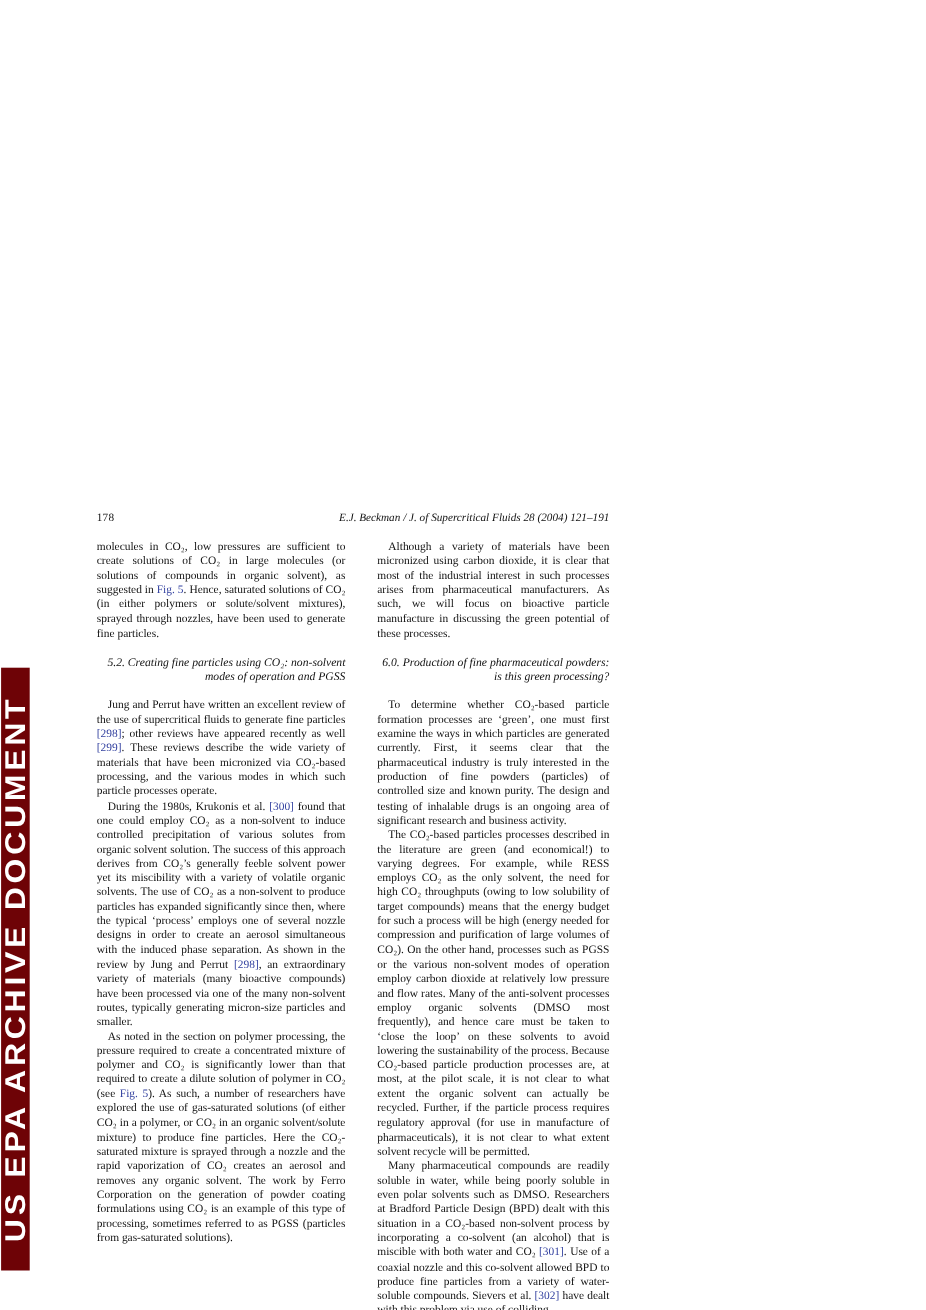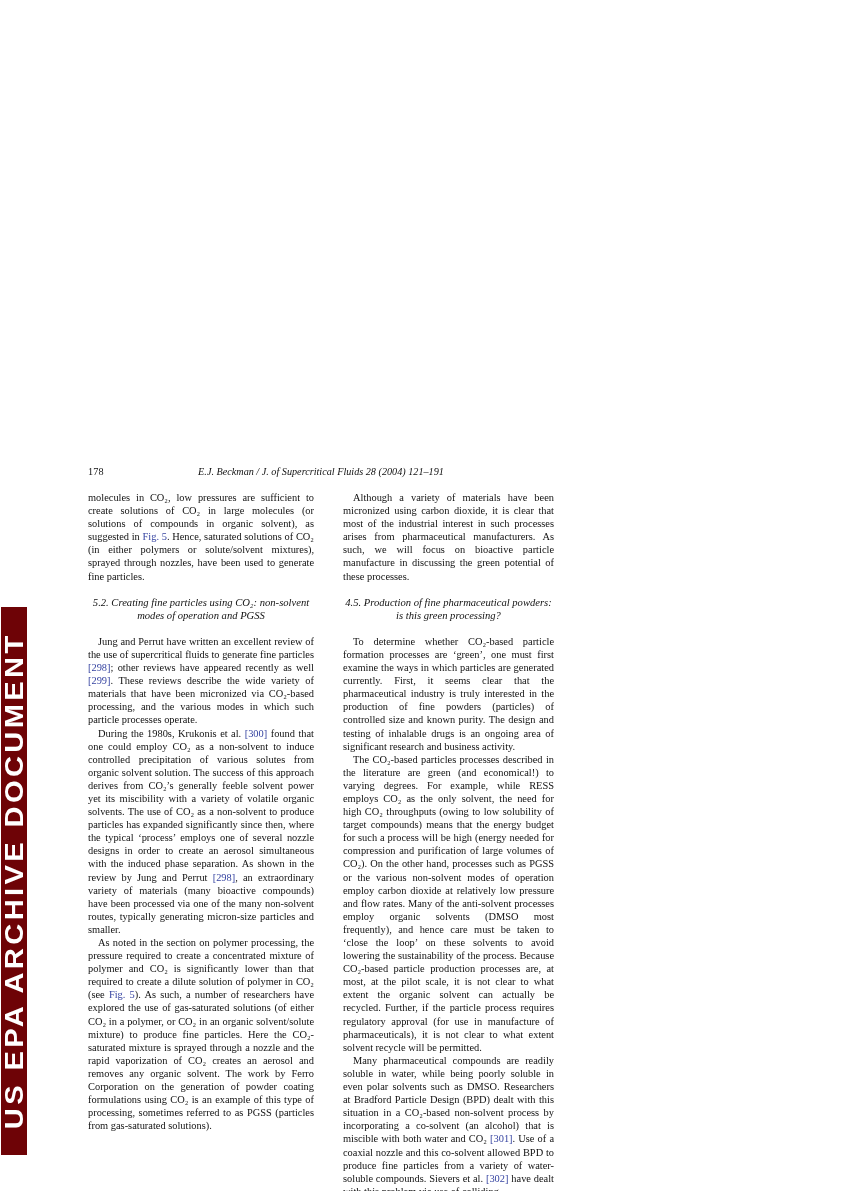--- a/index.html
+++ b/index.html
@@ -50,21 +50,21 @@
     font-size:10.2px;
     font-family:Liberation Serif, serif;
   }
   .page-number{
     position:absolute;left:0;top:0;
     font-style:normal;
     letter-spacing:0.2px;
   }
   .running-title{
     display:block;
-    text-align:center;
+    text-align:right;
     font-style:italic;
   }
   
   .columns{
     position:absolute;
     left:88px;top:491px;
     width:466px;
     display:flex;
     gap:29px;
   }
@@ -76,21 +76,21 @@
   .col-left{width:226px;}
   .col-right{width:211px;}
   .para{margin:0;}
   .para.indent{text-indent:10px;}
   .section-heading{
     font-weight:normal;
     font-style:italic;
     font-size:10.6px;
     line-height:13.1px;
     margin:13px 0 13px 0;
-    text-align:center;
+    text-align:right;
   }
   .cite-link{color:var(--link);}
 </style>
 </head>
 <body>
 
 <div class="page">
 
   <div class="epa-banner">
     <span class="epa-banner-text">US EPA ARCHIVE DOCUMENT</span>
@@ -104,20 +104,20 @@
   <div class="columns">
     <div class="col col-left">
         <p class="para"><span>molecules in CO₂, low pressures are sufficient to create solutions of CO₂ in large molecules (or solutions of compounds in organic solvent), as suggested in </span><span class="cite-link">Fig. 5</span><span>. Hence, saturated solutions of CO₂ (in either polymers or solute/solvent mixtures), sprayed through nozzles, have been used to generate fine particles.</span></p>
         <h3 class="section-heading">5.2. Creating fine particles using CO₂: non-solvent modes of operation and PGSS</h3>
         <p class="para indent"><span>Jung and Perrut have written an excellent review of the use of supercritical fluids to generate fine particles </span><span class="cite-link">[298]</span><span>; other reviews have appeared recently as well </span><span class="cite-link">[299]</span><span>. These reviews describe the wide variety of materials that have been micronized via CO₂-based processing, and the various modes in which such particle processes operate.</span></p>
         <p class="para indent"><span>During the 1980s, Krukonis et al. </span><span class="cite-link">[300]</span><span> found that one could employ CO₂ as a non-solvent to induce controlled precipitation of various solutes from organic solvent solution. The success of this approach derives from CO₂’s generally feeble solvent power yet its miscibility with a variety of volatile organic solvents. The use of CO₂ as a non-solvent to produce particles has expanded significantly since then, where the typical ‘process’ employs one of several nozzle designs in order to create an aerosol simultaneous with the induced phase separation. As shown in the review by Jung and Perrut </span><span class="cite-link">[298]</span><span>, an extraordinary variety of materials (many bioactive compounds) have been processed via one of the many non-solvent routes, typically generating micron-size particles and smaller.</span></p>
         <p class="para indent"><span>As noted in the section on polymer processing, the pressure required to create a concentrated mixture of polymer and CO₂ is significantly lower than that required to create a dilute solution of polymer in CO₂ (see </span><span class="cite-link">Fig. 5</span><span>). As such, a number of researchers have explored the use of gas-saturated solutions (of either CO₂ in a polymer, or CO₂ in an organic solvent/solute mixture) to produce fine particles. Here the CO₂-saturated mixture is sprayed through a nozzle and the rapid vaporization of CO₂ creates an aerosol and removes any organic solvent. The work by Ferro Corporation on the generation of powder coating formulations using CO₂ is an example of this type of processing, sometimes referred to as PGSS (particles from gas-saturated solutions).</span></p>
       </div>
     <div class="col col-right">
         <p class="para indent"><span>Although a variety of materials have been micronized using carbon dioxide, it is clear that most of the industrial interest in such processes arises from pharmaceutical manufacturers. As such, we will focus on bioactive particle manufacture in discussing the green potential of these processes.</span></p>
-        <h3 class="section-heading">4.5. Production of fine pharmaceutical powders: is this green processing?</h3>
+        <h3 class="section-heading">6.0. Production of fine pharmaceutical powders: is this green processing?</h3>
         <p class="para indent"><span>To determine whether CO₂-based particle formation processes are ‘green’, one must first examine the ways in which particles are generated currently. First, it seems clear that the pharmaceutical industry is truly interested in the production of fine powders (particles) of controlled size and known purity. The design and testing of inhalable drugs is an ongoing area of significant research and business activity.</span></p>
         <p class="para indent"><span>The CO₂-based particles processes described in the literature are green (and economical!) to varying degrees. For example, while RESS employs CO₂ as the only solvent, the need for high CO₂ throughputs (owing to low solubility of target compounds) means that the energy budget for such a process will be high (energy needed for compression and purification of large volumes of CO₂). On the other hand, processes such as PGSS or the various non-solvent modes of operation employ carbon dioxide at relatively low pressure and flow rates. Many of the anti-solvent processes employ organic solvents (DMSO most frequently), and hence care must be taken to ‘close the loop’ on these solvents to avoid lowering the sustainability of the process. Because CO₂-based particle production processes are, at most, at the pilot scale, it is not clear to what extent the organic solvent can actually be recycled. Further, if the particle process requires regulatory approval (for use in manufacture of pharmaceuticals), it is not clear to what extent solvent recycle will be permitted.</span></p>
         <p class="para indent"><span>Many pharmaceutical compounds are readily soluble in water, while being poorly soluble in even polar solvents such as DMSO. Researchers at Bradford Particle Design (BPD) dealt with this situation in a CO₂-based non-solvent process by incorporating a co-solvent (an alcohol) that is miscible with both water and CO₂ </span><span class="cite-link">[301]</span><span>. Use of a coaxial nozzle and this co-solvent allowed BPD to produce fine particles from a variety of water-soluble compounds. Sievers et al. </span><span class="cite-link">[302]</span><span> have dealt with this problem via use of colliding</span></p>
       </div>
   </div>
 
 </div>
 
 </body></html>

